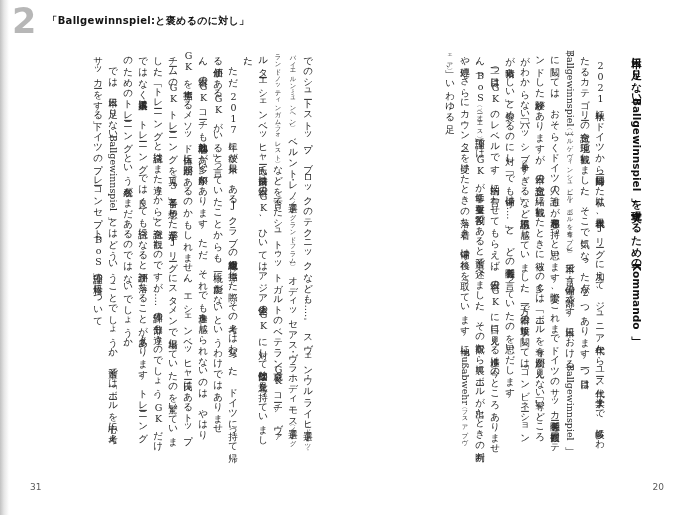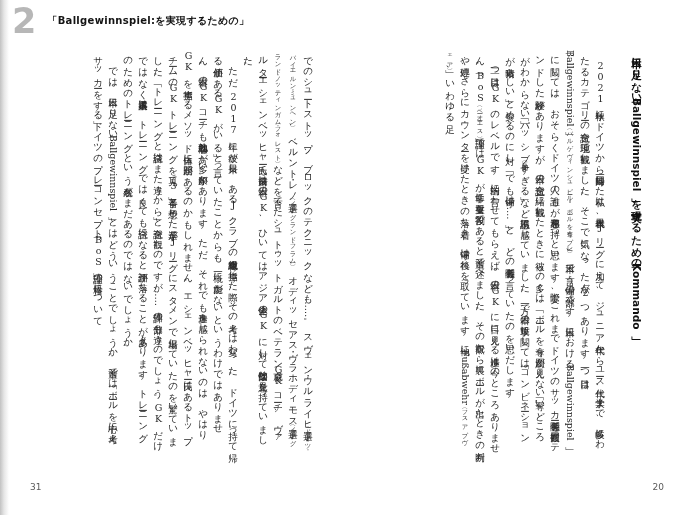--- a/index.html
+++ b/index.html
@@ -81,21 +81,21 @@
 </style>
 </head>
 <body>
 
 <div class="spread">
 
   <div class="page-edge"></div>
 
   <header class="chapter-header">
     <span class="chapter-num">2</span>
-    <span class="chapter-title">「Ballgewinnspiel:を実現するための」</span>
+    <span class="chapter-title">「Ballgewinnspiel:と褒めるのに対し」</span>
   </header>
 
   <section class="page page-right">
     <h2 class="section-heading jp-rich">日本に足りない「Ballgewinnspiel」を実現するための「Kommando」</h2>
     <p class="jp-rich"><span class="up">2021</span>年秋にドイツから一時帰国した私は、日本代表、<span class="up">J</span>リーグに加えて、ジュニア年代からユース年代、大学まで、多岐にわたるカテゴリーの試合を現地で観戦しました。そこで気になった点が<span class="up">2</span>つあります。一つ目は「Ballgewinnspiel」<span class="ann">〈バルゲヴィンシュピール＝ボールを奪うプレー〉</span>、日本で言う守備の部分です。日本における「Ballgewinnspiel」に関しては、おそらくドイツ人の誰もが違和感を持つと思います。実際、これまでドイツのサッカー関係者を複数回アテンドした経験がありますが、日本の試合を一緒に観戦したときに彼らの多くは、「ボールを奪う意図が見えない」「奪いどころがわからない」「パッシブ<span class="ann">〈受動的〉</span>すぎる」など不思議に感じていました。一方で日本の攻撃に関しては「コンビネーションが素晴らしい」と褒めるのに対し、「でも守備は……」と、どの関係者も言っていたのを思いだします。</p>
     <p class="jp-rich">二つ目は<span class="up">GK</span>のレベルです。端的に言わせてもらえば、日本の<span class="up">GK</span>に目に見える進歩は今のところありません。「<span class="up">BoS</span><span class="ann">〈ベーオーエス〉</span>理論」では<span class="up">GK</span>が非常に重要な役割であると前章で述べました。その観点から裏にボールが出たときの判断や処理、さらにカウンターを受けたときの落ち着き、守備は後れを取っています。他に「Fußabwehr<span class="ann">〈フスアプヴェア〉</span>」、いわゆる足</p>
   </section>
 
   <section class="page page-left">
     <p class="jp-rich cont">でのシュートストップ、ブロックのテクニックなども……。スヴェン・ウルライヒ選手<span class="ann">〈ドイツ・バイエルン・ミュンヘン〉</span>、ベルント・レノ選手<span class="ann">〈イングランド・フラム〉</span>、オディッセアス・ヴラホディモス選手<span class="ann">〈イングランド・ノッティンガム・フォレスト〉</span>などを育てたシュトゥットガルトのベテラン育成<span class="up">GK</span>コーチ、ヴァルター・エシェンベッヒャー氏も来日前は日本の<span class="up">GK</span>、ひいてはアジア全体の<span class="up">GK</span>に対して懐疑的な意見を持っていました。</p>

